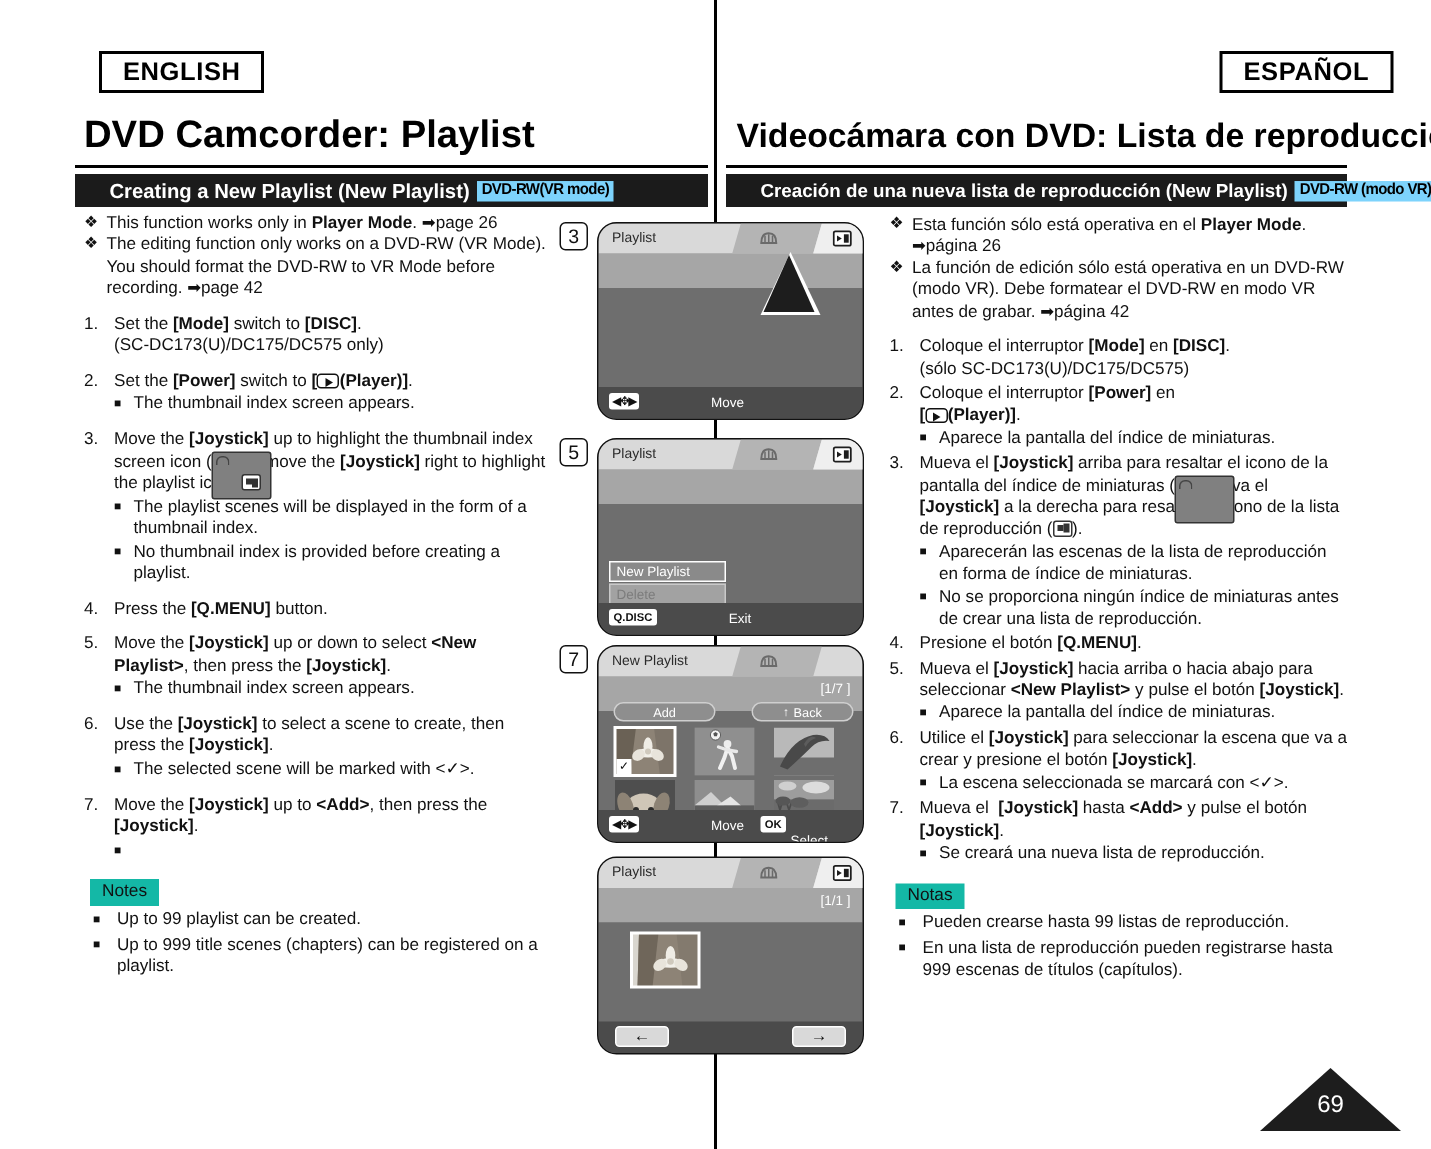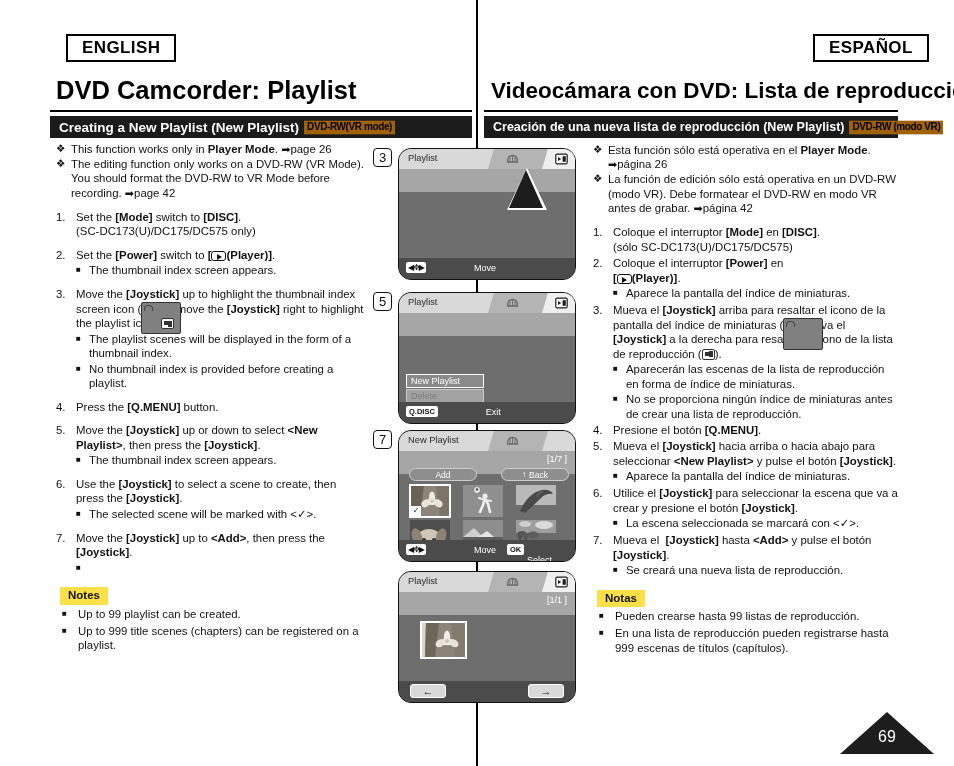--- a/index.html
+++ b/index.html
@@ -61,29 +61,29 @@
   #rule-es { left: 484px; top: 110px; width: 414px; }
 
   
   .sec-head {
     position: absolute;
     background: #1b1b1b;
     color: #fff;
     font-weight: bold;
     display: flex;
     align-items: center;
-    padding-left: 9px;
+    padding-left: 23px;
     white-space: nowrap;
   }
   #sec-en { left: 50px; top: 116px; width: 422px; height: 22px; font-size: 13.5px; }
   #sec-es { left: 484px; top: 116px; width: 414px; height: 22px; font-size: 12.5px; }
 
   .disc-badge {
     display: inline-block;
-    background: #a16207;
+    background: #7dd3fc;
     color: #000;
     font-weight: bold;
     font-size: 10px;
     letter-spacing: -0.4px;
     padding: 1px 3px 1px 3px;
     margin-left: 5px;
     line-height: 1.05;
     transform: scaleY(1.05);
   }
 
@@ -142,22 +142,22 @@
     flex: 0 0 16px;
     font-size: 8px;
     line-height: 1.85;
   }
   .note-sq .tx { flex: 1; }
 
   b { font-weight: bold; }
 
   .notes-label {
     display: inline-block;
-    background: #fde047;
-    font-weight: bold;
+    background: #14b8a6;
+    font-weight: normal;
     font-size: 11.5px;
     padding: 1px 8px 2px 8px;
     margin-top: 12px;
     margin-left: 4px;
     color: #111;
   }
 
   .arrow-g { font-family: "DejaVu Sans", sans-serif; font-size: 11px; }
 
   .inline-icon {

